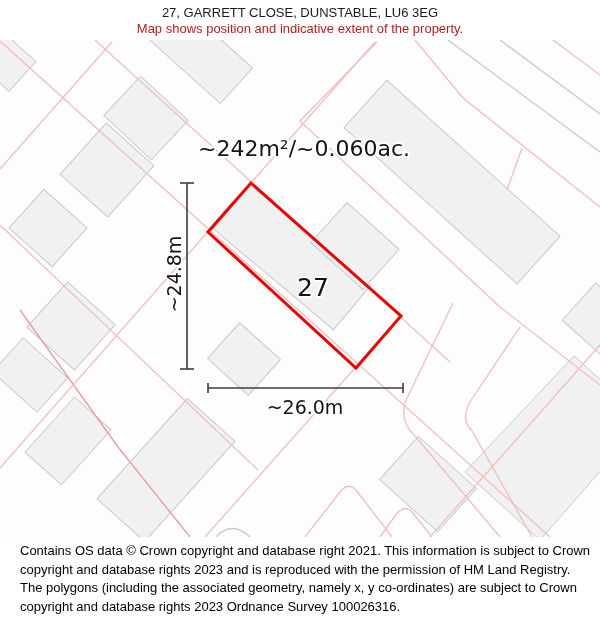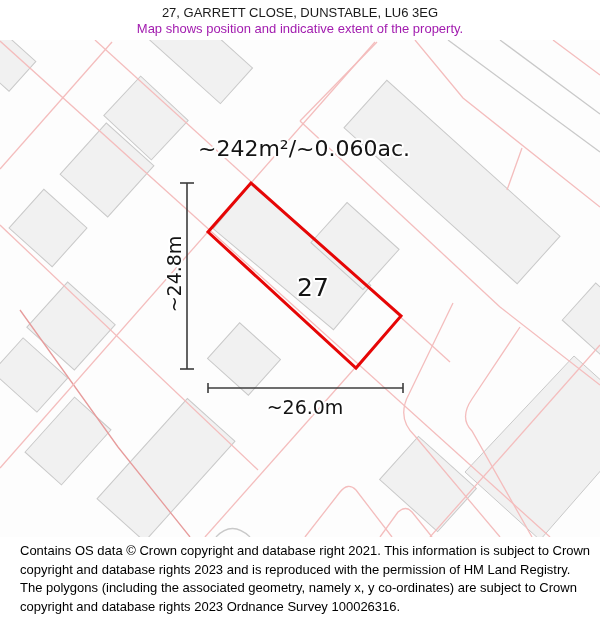--- a/index.html
+++ b/index.html
@@ -11,21 +11,21 @@
     color:#111;
     overflow:hidden;
   }
   .hdr{
     height:40px;
     text-align:center;
     padding-top:5px;
     box-sizing:border-box;
   }
   .hdr .t1{font-size:13px;line-height:16px;color:#1a1a1a;}
-  .hdr .t2{font-size:13px;line-height:16px;color:#a21caf;}
+  .hdr .t2{font-size:13px;line-height:16px;color:#b91c1c;}
   .map-wrap{
     position:relative;
     width:600px;height:497px;
     overflow:hidden;
     background:#fdfdfd;
   }
   svg{display:block;}
   .ftr{
     box-sizing:border-box;
     width:600px;

